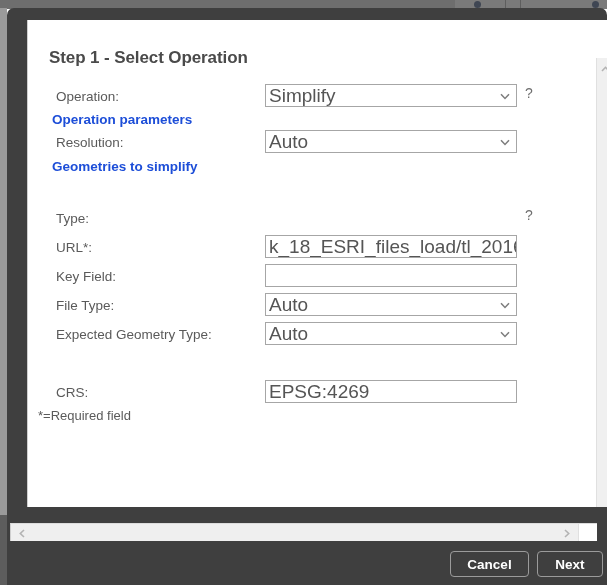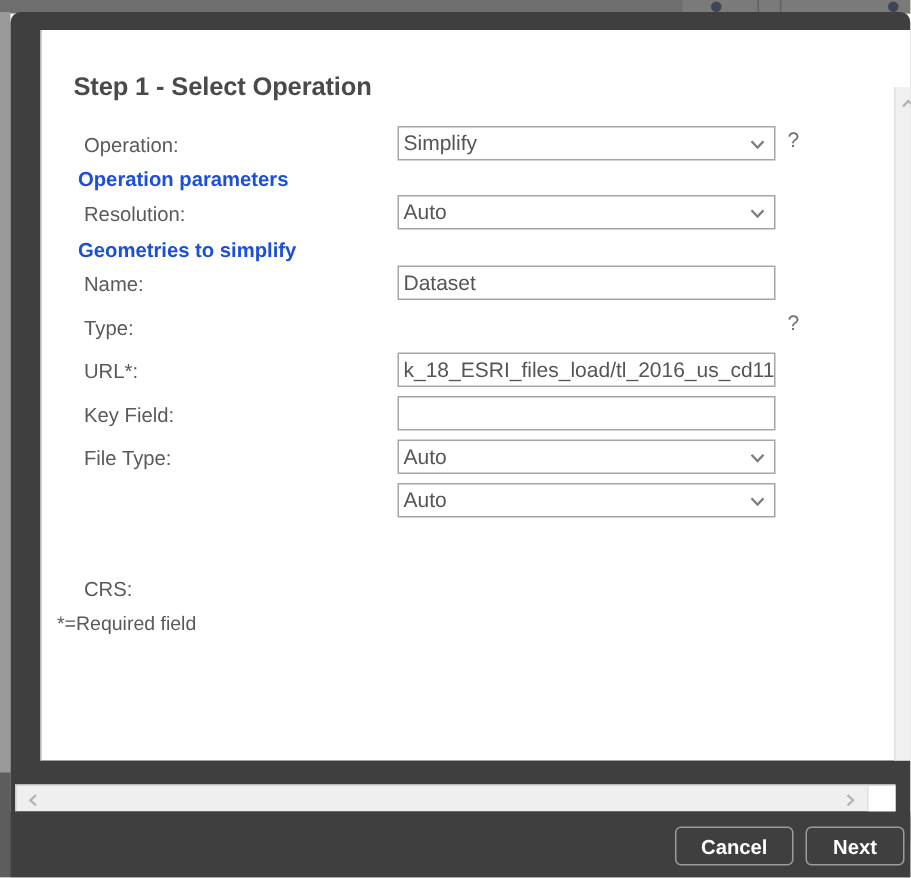--- a/index.html
+++ b/index.html
@@ -130,21 +130,21 @@
   .field {
     position: absolute;
     left: 237px;
     top: 0;
     width: 252px;
     height: 23px;
     border: 1px solid #a6a6a6;
     background: #ffffff;
     box-sizing: border-box;
     font-family: "Liberation Sans", sans-serif;
-    font-size: 14px;
+    font-size: 19px;
     color: #555555;
     padding: 0 3px;
     line-height: 21px;
     white-space: nowrap;
     overflow: hidden;
   }
   .field.select {
     padding-right: 22px;
   }
   .caret {
@@ -303,24 +303,20 @@
           <div class="section-head" style="top: 92px;">Operation parameters</div>
           <div class="row" style="top: 110px;">
             <div class="lbl">Resolution:</div>
             <div class="field select"><span>Auto</span><span class="caret">
                 <svg width="10" height="7" viewBox="0 0 10 7">
                   <path d="M1 1.2 L5 5.4 L9 1.2" fill="none" stroke="#7d7d7d" stroke-width="1.5"></path>
                 </svg>
               </span></div>
           </div>
           <div class="section-head" style="top: 139px;">Geometries to simplify</div>
-          <div class="row" style="top: 157px;">
-            <div class="lbl">Name:</div>
-            <div class="field"><span>Dataset</span></div>
-          </div>
           <div class="row" style="top: 186px;">
             <div class="lbl">Type:</div>
             <div class="help">?</div>
           </div>
           <div class="row" style="top: 215px;">
             <div class="lbl">URL*:</div>
             <div class="field"><span>k_18_ESRI_files_load/tl_2016_us_cd115.zip</span></div>
           </div>
           <div class="row" style="top: 244px;">
             <div class="lbl">Key Field:</div>
@@ -328,28 +324,30 @@
           </div>
           <div class="row" style="top: 273px;">
             <div class="lbl">File Type:</div>
             <div class="field select"><span>Auto</span><span class="caret">
                 <svg width="10" height="7" viewBox="0 0 10 7">
                   <path d="M1 1.2 L5 5.4 L9 1.2" fill="none" stroke="#7d7d7d" stroke-width="1.5"></path>
                 </svg>
               </span></div>
           </div>
           <div class="row" style="top: 302px;">
+            <div class="lbl">Expected Geometry Type:</div>
             <div class="field select"><span>Auto</span><span class="caret">
                 <svg width="10" height="7" viewBox="0 0 10 7">
                   <path d="M1 1.2 L5 5.4 L9 1.2" fill="none" stroke="#7d7d7d" stroke-width="1.5"></path>
                 </svg>
               </span></div>
           </div>
           <div class="row" style="top: 360px;">
             <div class="lbl">CRS:</div>
+            <div class="field"><span>EPSG:4269</span></div>
           </div>
           <div class="required-note" style="top: 388px;">*=Required field</div>
         </div>
 
       <div class="vscroll">
         <div class="arrow up">
           <svg width="9" height="6" viewBox="0 0 9 6">
               <path d="M1 5 L4.5 1.3 L8 5" fill="none" stroke="#b3b3b3" stroke-width="1.6"></path>
             </svg>
         </div>

